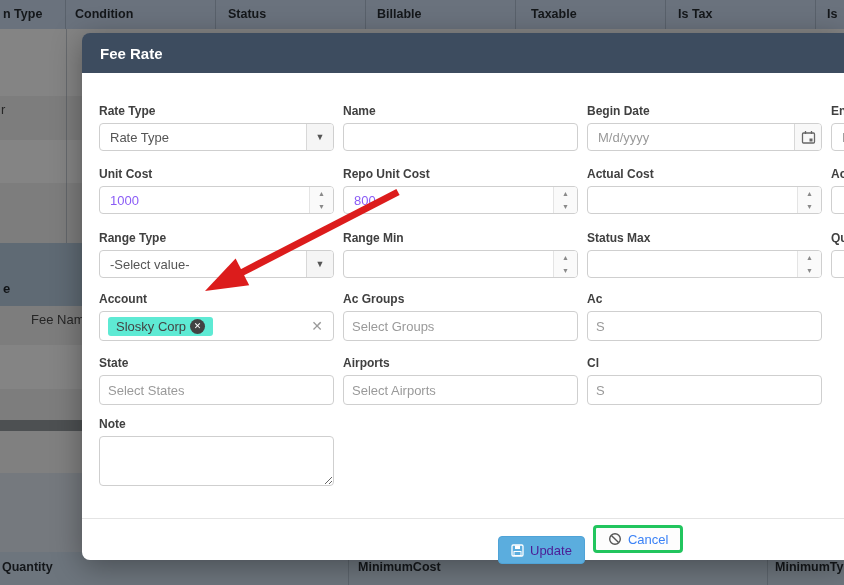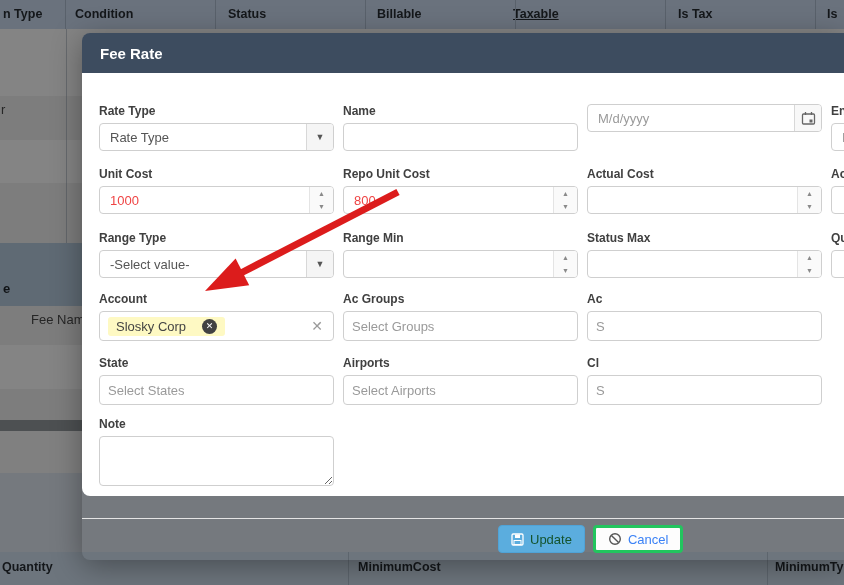--- a/index.html
+++ b/index.html
@@ -19,48 +19,48 @@
   .bg-darkbar { position:absolute; left:0; top:420px; width:844px; height:11px; background:#4d5052; }
   .bg-botheader { position:absolute; left:0; top:552px; width:844px; height:33px; background:#6d757d; }
   .bg-botheader .bg-col { position:absolute; top:8px; font-size:12.5px; font-weight:bold; color:#14171a; white-space:nowrap; }
   .bg-botheader .bg-vsep2 { position:absolute; top:0; width:1px; height:33px; background:#5d656d; }
 
   
   .modal { position:absolute; left:82px; top:33px; width:762px; height:527px; z-index:10;
            border-radius:8px 0 0 8px; box-shadow:0 6px 30px rgba(0,0,0,.35); }
   .m-header { height:40px; background:#3d4c5f; border-radius:8px 0 0 0; display:flex; align-items:center; padding-left:18px; }
   .m-title { color:#ffffff; font-size:15px; font-weight:bold; }
-  .m-body { position:relative; height:423px; background:#ffffff; border-radius:0 0 0 8px; }
+  .m-body { position:relative; height:487px; background:#ffffff; border-radius:0 0 0 8px; }
 
   .f-row { position:absolute; left:17px; display:flex; gap:9px; }
   .field { width:235px; flex:none; }
   .field > label { display:block; font-size:12px; font-weight:bold; color:#404040; margin-bottom:5px; white-space:nowrap; }
 
   .ibox { height:28px; border:1px solid #cfcfcf; border-radius:4px; background:#fff; display:flex; align-items:stretch; overflow:hidden; }
-  .ibox input { border:0; outline:0; flex:1; min-width:0; padding:0 10px; font-size:13px; color:#ef4444; font-family:"Liberation Sans", sans-serif; background:transparent; }
+  .ibox input { border:0; outline:0; flex:1; min-width:0; padding:0 10px; font-size:13px; color:#8b5cf6; font-family:"Liberation Sans", sans-serif; background:transparent; }
   .ibox input::placeholder { color:#9a9a9a; opacity:1; }
   .ibox .val { flex:1; display:flex; align-items:center; padding:0 10px; font-size:13px; color:#555; white-space:nowrap; }
   .addon { width:27px; flex:none; display:flex; align-items:center; justify-content:center; border-left:1px solid #d8d8d8; background:#f5f5f5; color:#555; cursor:pointer; }
   .addon.dd { font-size:9px; }
   .spin { width:24px; flex:none; display:flex; flex-direction:column; border-left:1px solid #e4e4e4; background:#fafafa; }
   .spin span { flex:1; display:flex; align-items:center; justify-content:center; font-size:7px; color:#8a8a8a; cursor:pointer; }
   .cal { background:#f8f8f8; }
 
   .msel { height:30px; border:1px solid #cfcfcf; border-radius:4px; background:#fff; display:flex; align-items:center; padding:0 8px; overflow:hidden; }
   .msel .ph { font-size:13px; color:#9a9a9a; white-space:nowrap; }
-  .chip { display:flex; align-items:center; gap:16px; background:#fef9c3; border-radius:3px; padding:2px 8px; font-size:13px; color:#444; white-space:nowrap; }
+  .chip { display:flex; align-items:center; gap:4px; background:#5eead4; border-radius:3px; padding:2px 8px; font-size:13px; color:#444; white-space:nowrap; }
   .chip-x { width:15px; height:15px; border-radius:50%; background:#424242; color:#fff; font-size:9px; line-height:15px; text-align:center; cursor:pointer; }
   .clear-x { margin-left:auto; color:#9a9a9a; font-size:14px; cursor:pointer; padding-right:2px; }
 
   .note-ta { width:235px; height:50px; border:1px solid #cfcfcf; border-radius:4px; resize:both; font-family:"Liberation Sans", sans-serif; font-size:13px; color:#555; padding:4px 8px; outline:none; }
 
   .m-footer { position:absolute; left:0; right:0; top:445px; border-top:1px solid #e4e4e4; height:42px; }
   .btn-row { position:absolute; left:416px; top:6px; display:flex; gap:8px; }
   .btn { height:28px; display:flex; align-items:center; gap:6px; padding:0 12px; font-size:13px; border-radius:4px; cursor:pointer; }
-  .btn-update { background:#5badde; border:1px solid #4fa3d7; color:#14532d; }
+  .btn-update { background:#5badde; border:1px solid #4fa3d7; color:#4c1d95;margin-top:11px; }
   .btn-cancel { background:#fdfdfd; border:3px solid #22c55e; color:#3b82f6; }
 
   .arrow-svg { position:absolute; inset:0; z-index:30; pointer-events:none; }
 </style>
 </head>
 <body>
 
 <div class="bg">
   <div class="bg-row" style="top:29px;height:67px;background:#848484;"></div>
   <div class="bg-row" style="top:96px;height:44px;background:#7d7d7d;">
@@ -79,21 +79,21 @@
   <div class="bg-darkbar"></div>
   <div class="bg-row" style="top:431px;height:42px;background:#808080;"></div>
   <div class="bg-row" style="top:473px;height:79px;background:#75797e;"></div>
   <div class="bg-colline"></div>
 
   <div class="bg-topheader">
     <span class="bg-col" style="left:3px;">n Type</span>
     <span class="bg-col" style="left:75px;">Condition</span>
     <span class="bg-col" style="left:228px;">Status</span>
     <span class="bg-col" style="left:377px;">Billable</span>
-    <span class="bg-col" style="left:513px;text-decoration:underline;">Taxable</span>
+    <span class="bg-col" style="left:531px;">Taxable</span>
     <span class="bg-col" style="left:678px;">Is Tax</span>
     <span class="bg-col" style="left:827px;">Is</span>
     <span class="bg-vsep" style="left:65px;"></span>
     <span class="bg-vsep" style="left:215px;"></span>
     <span class="bg-vsep" style="left:365px;"></span>
     <span class="bg-vsep" style="left:515px;"></span>
     <span class="bg-vsep" style="left:665px;"></span>
     <span class="bg-vsep" style="left:815px;"></span>
   </div>
 
@@ -120,20 +120,21 @@
           <div class="addon dd">▼</div>
         </div>
       </div>
       <div class="field">
         <label>Name</label>
         <div class="ibox">
             <input type="text" value="" style="">
           </div>
       </div>
       <div class="field">
+        <label>Begin Date</label>
         <div class="ibox">
           <input type="text" placeholder="M/d/yyyy" style="">
           <div class="addon cal">
             <svg width="15" height="15" viewBox="0 0 15 15">
                 <rect x="1.5" y="3" width="12" height="10" rx="1" fill="none" stroke="#666" stroke-width="1.3"></rect>
                 <line x1="4.5" y1="1" x2="4.5" y2="4" stroke="#666" stroke-width="1.3"></line>
                 <line x1="10.5" y1="1" x2="10.5" y2="4" stroke="#666" stroke-width="1.3"></line>
                 <rect x="8.5" y="8.5" width="3" height="3" fill="#666"></rect>
               </svg>
           </div>

